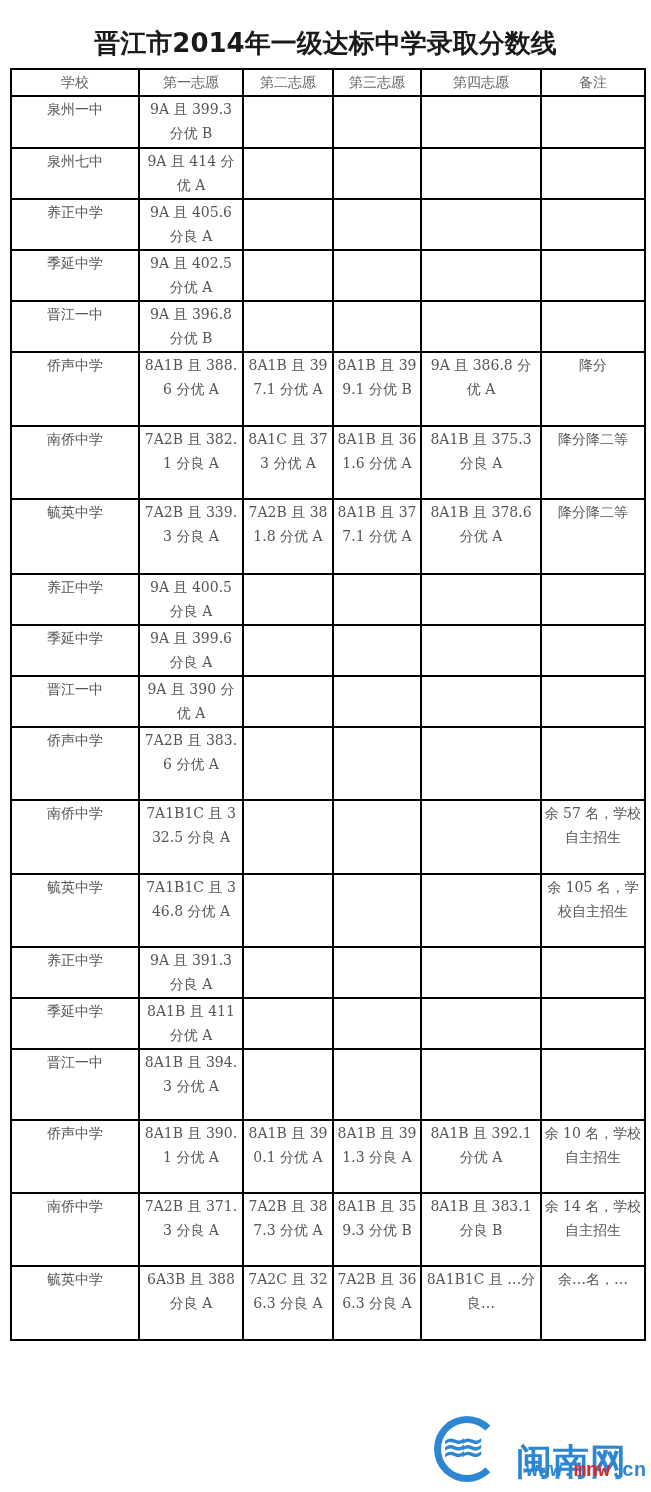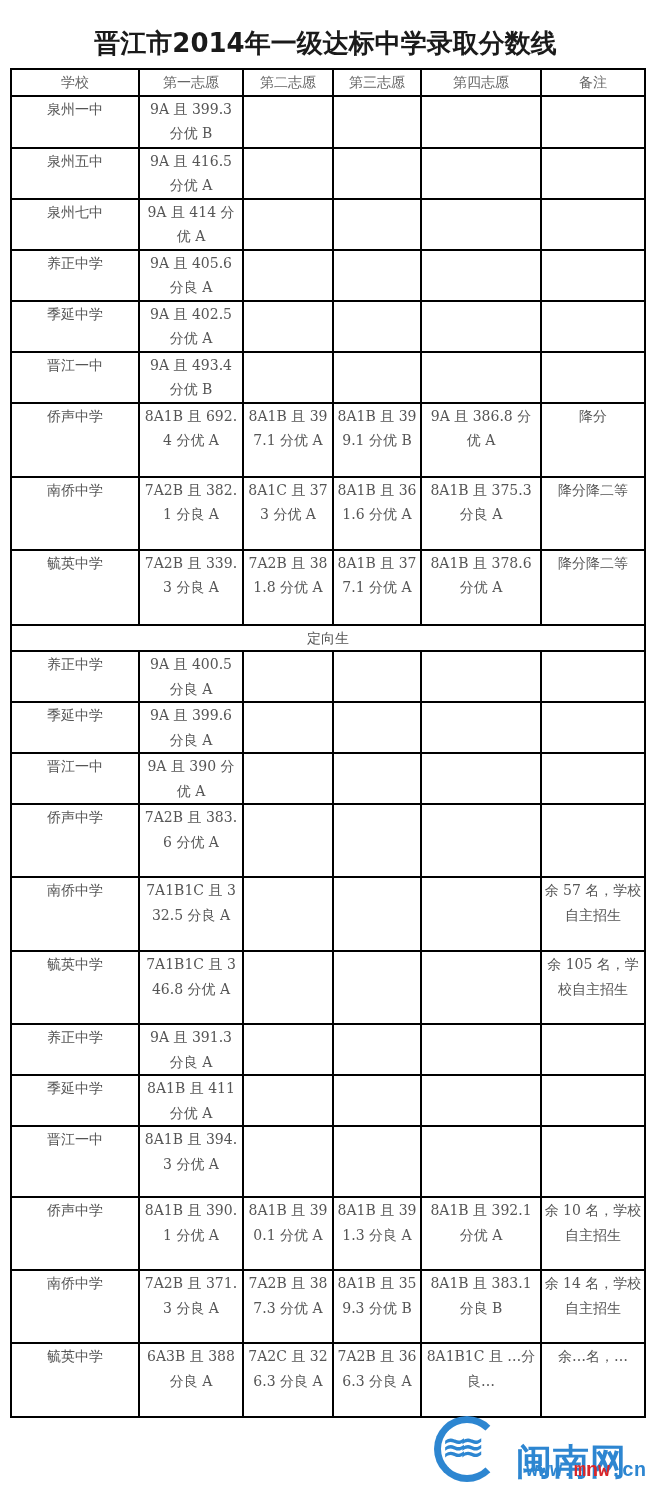--- a/index.html
+++ b/index.html
@@ -58,28 +58,20 @@
   <tbody id="table-body">
       <tr>
         <td class="school" style="height: 50px;">泉州一中</td>
         <td class="val">9A 且 399.3 分优 B</td>
         <td class="val"></td>
         <td class="val"></td>
         <td class="val"></td>
         <td class="val"></td>
       </tr>
       <tr>
-        <td class="school" style="height: 47px;">泉州五中</td>
-        <td class="val">9A 且 416.5 分优 A</td>
-        <td class="val"></td>
-        <td class="val"></td>
-        <td class="val"></td>
-        <td class="val"></td>
-      </tr>
-      <tr>
         <td class="school" style="height: 47px;">泉州七中</td>
         <td class="val">9A 且 414 分优 A</td>
         <td class="val"></td>
         <td class="val"></td>
         <td class="val"></td>
         <td class="val"></td>
       </tr>
       <tr>
         <td class="school" style="height: 47px;">养正中学</td>
         <td class="val">9A 且 405.6 分良 A</td>
@@ -91,29 +83,29 @@
       <tr>
         <td class="school" style="height: 47px;">季延中学</td>
         <td class="val">9A 且 402.5 分优 A</td>
         <td class="val"></td>
         <td class="val"></td>
         <td class="val"></td>
         <td class="val"></td>
       </tr>
       <tr>
         <td class="school" style="height: 47px;">晋江一中</td>
-        <td class="val">9A 且 493.4 分优 B</td>
+        <td class="val">9A 且 396.8 分优 B</td>
         <td class="val"></td>
         <td class="val"></td>
         <td class="val"></td>
         <td class="val"></td>
       </tr>
       <tr>
         <td class="school" style="height: 72px;">侨声中学</td>
-        <td class="val">8A1B 且 692.4 分优 A</td>
+        <td class="val">8A1B 且 388.6 分优 A</td>
         <td class="val">8A1B 且 397.1 分优 A</td>
         <td class="val">8A1B 且 399.1 分优 B</td>
         <td class="val">9A 且 386.8 分优 A</td>
         <td class="val">降分</td>
       </tr>
       <tr>
         <td class="school" style="height: 71px;">南侨中学</td>
         <td class="val">7A2B 且 382.1 分良 A</td>
         <td class="val">8A1C 且 373 分优 A</td>
         <td class="val">8A1B 且 361.6 分优 A</td>
@@ -122,23 +114,20 @@
       </tr>
       <tr>
         <td class="school" style="height: 73px;">毓英中学</td>
         <td class="val">7A2B 且 339.3 分良 A</td>
         <td class="val">7A2B 且 381.8 分优 A</td>
         <td class="val">8A1B 且 377.1 分优 A</td>
         <td class="val">8A1B 且 378.6 分优 A</td>
         <td class="val">降分降二等</td>
       </tr>
       <tr>
-        <td colspan="6" class="section" style="height: 23px;">定向生</td>
-      </tr>
-      <tr>
         <td class="school" style="height: 47px;">养正中学</td>
         <td class="val">9A 且 400.5 分良 A</td>
         <td class="val"></td>
         <td class="val"></td>
         <td class="val"></td>
         <td class="val"></td>
       </tr>
       <tr>
         <td class="school" style="height: 47px;">季延中学</td>
         <td class="val">9A 且 399.6 分良 A</td>

